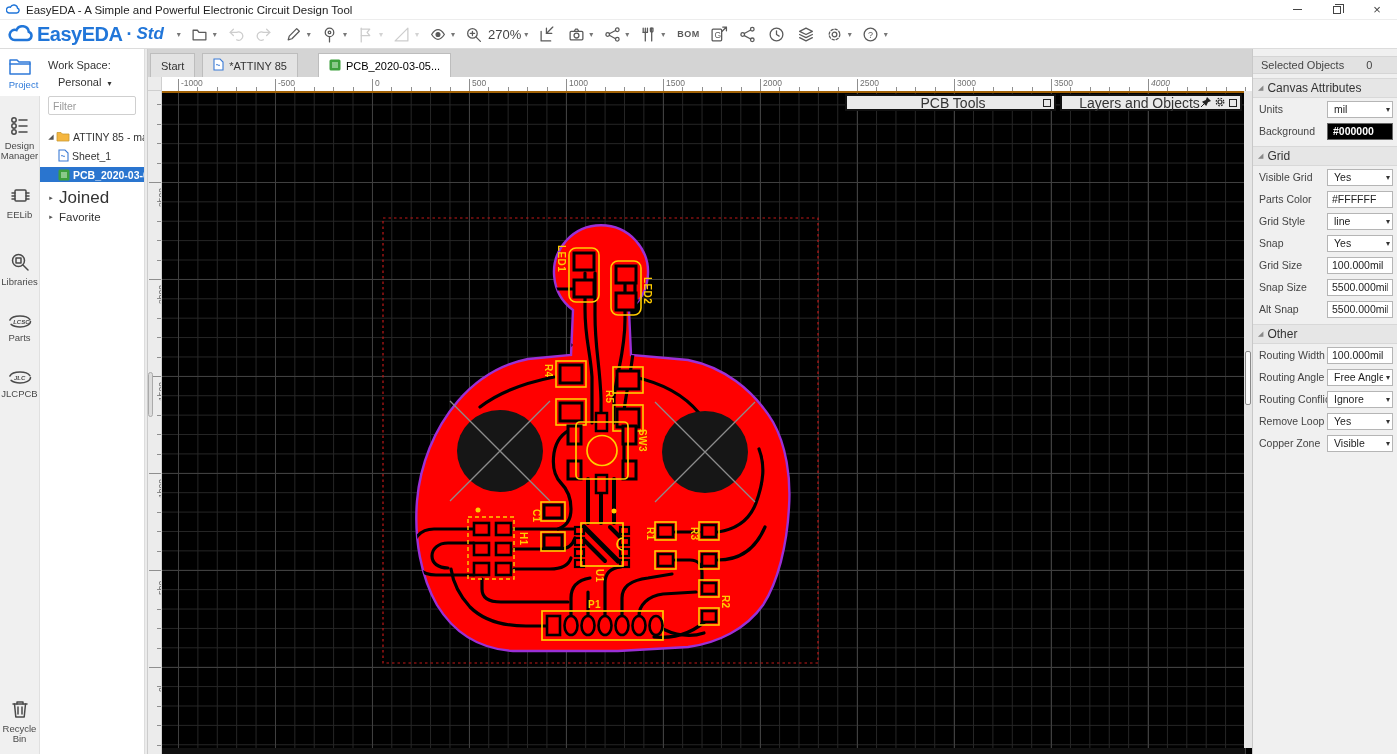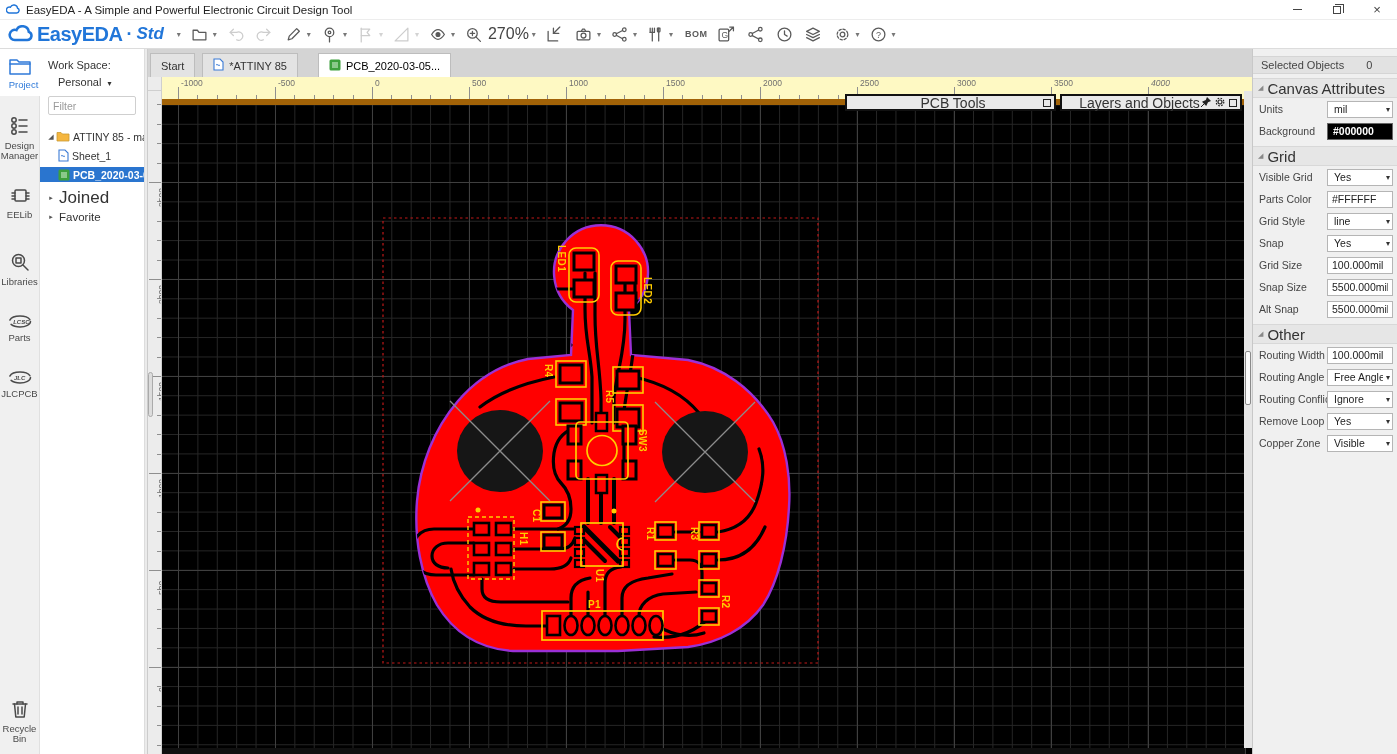--- a/index.html
+++ b/index.html
@@ -18,21 +18,21 @@
   .toolbar{height:29px;display:flex;align-items:center;background:#fff;border-bottom:1px solid #dcdcdc;padding-left:8px;}
   .brand{display:flex;align-items:center;gap:3px;margin-right:10px;cursor:pointer;}
   .brand-name{font-size:20px;font-weight:bold;color:#2176d9;letter-spacing:-0.5px;}
   .brand-sep{font-size:18px;font-weight:bold;color:#2176d9;margin:0 1px;}
   .brand-ed{font-size:17px;font-weight:bold;font-style:italic;color:#2176d9;}
   .tbi{display:inline-flex;align-items:center;justify-content:center;height:24px;min-width:20px;margin-left:9px;cursor:pointer;}
   .tbi svg{stroke:#5a5a5a;fill:none;stroke-width:1.2;stroke-linecap:round;stroke-linejoin:round;}
   .tbi.dis svg{stroke:#cdcdcd;}
   .car{font-size:8px;color:#777;margin-left:3px;cursor:pointer;}
   .car.dis{color:#d3d3d3;}
-  .zoomtxt{font-size:16px;color:#444;margin-left:4px;cursor:pointer;}
+  .zoomtxt{font-size:13px;color:#444;margin-left:4px;cursor:pointer;}
   .bomtxt{font-size:9px;font-weight:bold;color:#5a5a5a;letter-spacing:0.5px;cursor:pointer;margin-left:12px;}
   
   .main{display:flex;height:705px;}
   
   .iconrail{width:40px;background:#f0f0f0;border-right:1px solid #e0e0e0;display:flex;flex-direction:column;align-items:center;}
   .rail-item{width:40px;padding:7px 0 6px;display:flex;flex-direction:column;align-items:center;gap:2px;cursor:pointer;}
   .rail-item .rlabel{font-size:9.5px;color:#4a4a4a;text-align:center;line-height:10px;}
   .rail-item svg{stroke:#4a4a4a;fill:none;stroke-width:1.5;stroke-linecap:round;stroke-linejoin:round;}
   .rail-item.active{background:#fff;}
   .rail-item.active .rlabel{color:#2f7ad9;padding-left:8px;}
@@ -64,42 +64,42 @@
   .tab.active{background:#fff;color:#000;margin-left:20px;}
   .editorarea{position:relative;width:1104px;height:677px;background:#000;overflow:hidden;}
   .canvasbg{position:absolute;left:14px;top:14px;right:0;bottom:0;background-color:#000;cursor:crosshair;
     background-image:
       linear-gradient(#3f3f3f 1px,transparent 1px),
       linear-gradient(90deg,#3f3f3f 1px,transparent 1px),
       linear-gradient(#262626 1px,transparent 1px),
       linear-gradient(90deg,#262626 1px,transparent 1px);
     background-size:97px 97px,97px 97px,19.4px 19.4px,19.4px 19.4px;
     background-position:0px 91px,16px 0px,0px 13.4px,16px 0px;}
-  .ruler-x{position:absolute;left:0;top:0;width:1104px;height:28px;background:#fef9c3;border-bottom:6px solid #a16207;overflow:hidden;}
+  .ruler-x{position:absolute;left:0;top:0;width:1104px;height:16px;background:#ffffff;border-bottom:2px solid #a16207;overflow:hidden;}
   .ruler-y{position:absolute;left:0;top:0;width:14px;height:677px;background:#ececec;border-right:1px solid #cfcfcf;overflow:hidden;}
   .corner{position:absolute;left:0;top:0;width:14px;height:14px;background:#ececec;border-right:1px solid #cfcfcf;border-bottom:1px solid #cfcfcf;z-index:4;}
   .tick{position:absolute;background:#8f8f8f;}
   .rlab-x{position:absolute;top:1px;font-size:8.5px;color:#707070;white-space:nowrap;}
   .rlab-y{position:absolute;left:9px;font-size:8.5px;color:#707070;white-space:nowrap;transform:rotate(-90deg);transform-origin:0 0;}
   .pcbsvg{position:absolute;left:0;top:0;z-index:2;}
   .fpanel{position:absolute;top:17px;height:17px;background:#e9e9e9;border:2px solid #111;display:flex;align-items:center;z-index:5;cursor:move;}
   .fp-title{font-size:14px;color:#333;padding-left:16px;flex:1;}
   .fp-icons{display:flex;align-items:center;gap:4px;padding-right:3px;}
   .fp-box{width:8px;height:8px;border:1.4px solid #222;display:inline-block;cursor:pointer;}
   .vscroll{position:absolute;right:0;top:14px;bottom:6px;width:8px;background:#e6e6e6;z-index:3;}
   .vthumb{position:absolute;left:0.5px;width:6px;height:54px;background:#fafafa;border:1px solid #8a8a8a;border-radius:2px;cursor:pointer;}
   .hscroll{position:absolute;left:14px;right:8px;bottom:0;height:6px;background:#101010;z-index:3;}
   .lthumb{position:absolute;left:0;top:295px;width:5px;height:45px;background:#dcdcdc;border:1px solid #aaa;border-radius:3px;z-index:5;cursor:pointer;}
   
   .rightpanel{width:145px;background:#f0f0f0;border-left:1px solid #c8c8c8;overflow:hidden;}
   .rp-head{height:18px;margin-top:7px;background:#e2e2e2;border-top:1px solid #d5d5d5;border-bottom:1px solid #d5d5d5;display:flex;align-items:center;padding-left:8px;gap:22px;}
   .rp-head .hl{font-size:11px;color:#444;}
   .rp-sec{height:20px;background:#e6e6e6;border-top:1px solid #d8d8d8;border-bottom:1px solid #d8d8d8;display:flex;align-items:center;padding-left:5px;margin-top:4px;cursor:pointer;}
   .rp-sec .tri{font-size:7px;color:#888;margin-right:4px;}
-  .rp-sec span.st{font-size:15px;color:#333;}
+  .rp-sec span.st{font-size:12px;color:#333;}
   .rp-row{height:22px;display:flex;align-items:center;padding:0 4px 0 6px;}
   .rp-lab{font-size:10.5px;color:#444;flex:1;white-space:nowrap;overflow:hidden;}
   .ctl{width:66px;flex:none;height:17px;font-size:10.5px;}
   .ctl.sel{background:#fff;border:1px solid #b5b5b5;display:flex;align-items:center;padding:0 2px 0 6px;cursor:pointer;}
   .ctl.sel .v{flex:1;overflow:hidden;white-space:nowrap;color:#222;}
   .ctl.sel .car{color:#333;}
   .ctl.inp{background:#fff;border:1px solid #b5b5b5;padding:0 4px;color:#222;font-family:inherit;}
   .ctl.swatch{background:#000;color:#fff;border:1px solid #666;display:flex;align-items:center;padding-left:5px;font-weight:bold;cursor:pointer;}
   .mouse-row{height:17px;display:flex;align-items:center;border-bottom:1px solid #d5d5d5;background:#eeeeee;padding-left:8px;}
   .mouse-row:first-child{border-top:1px solid #d5d5d5;}

